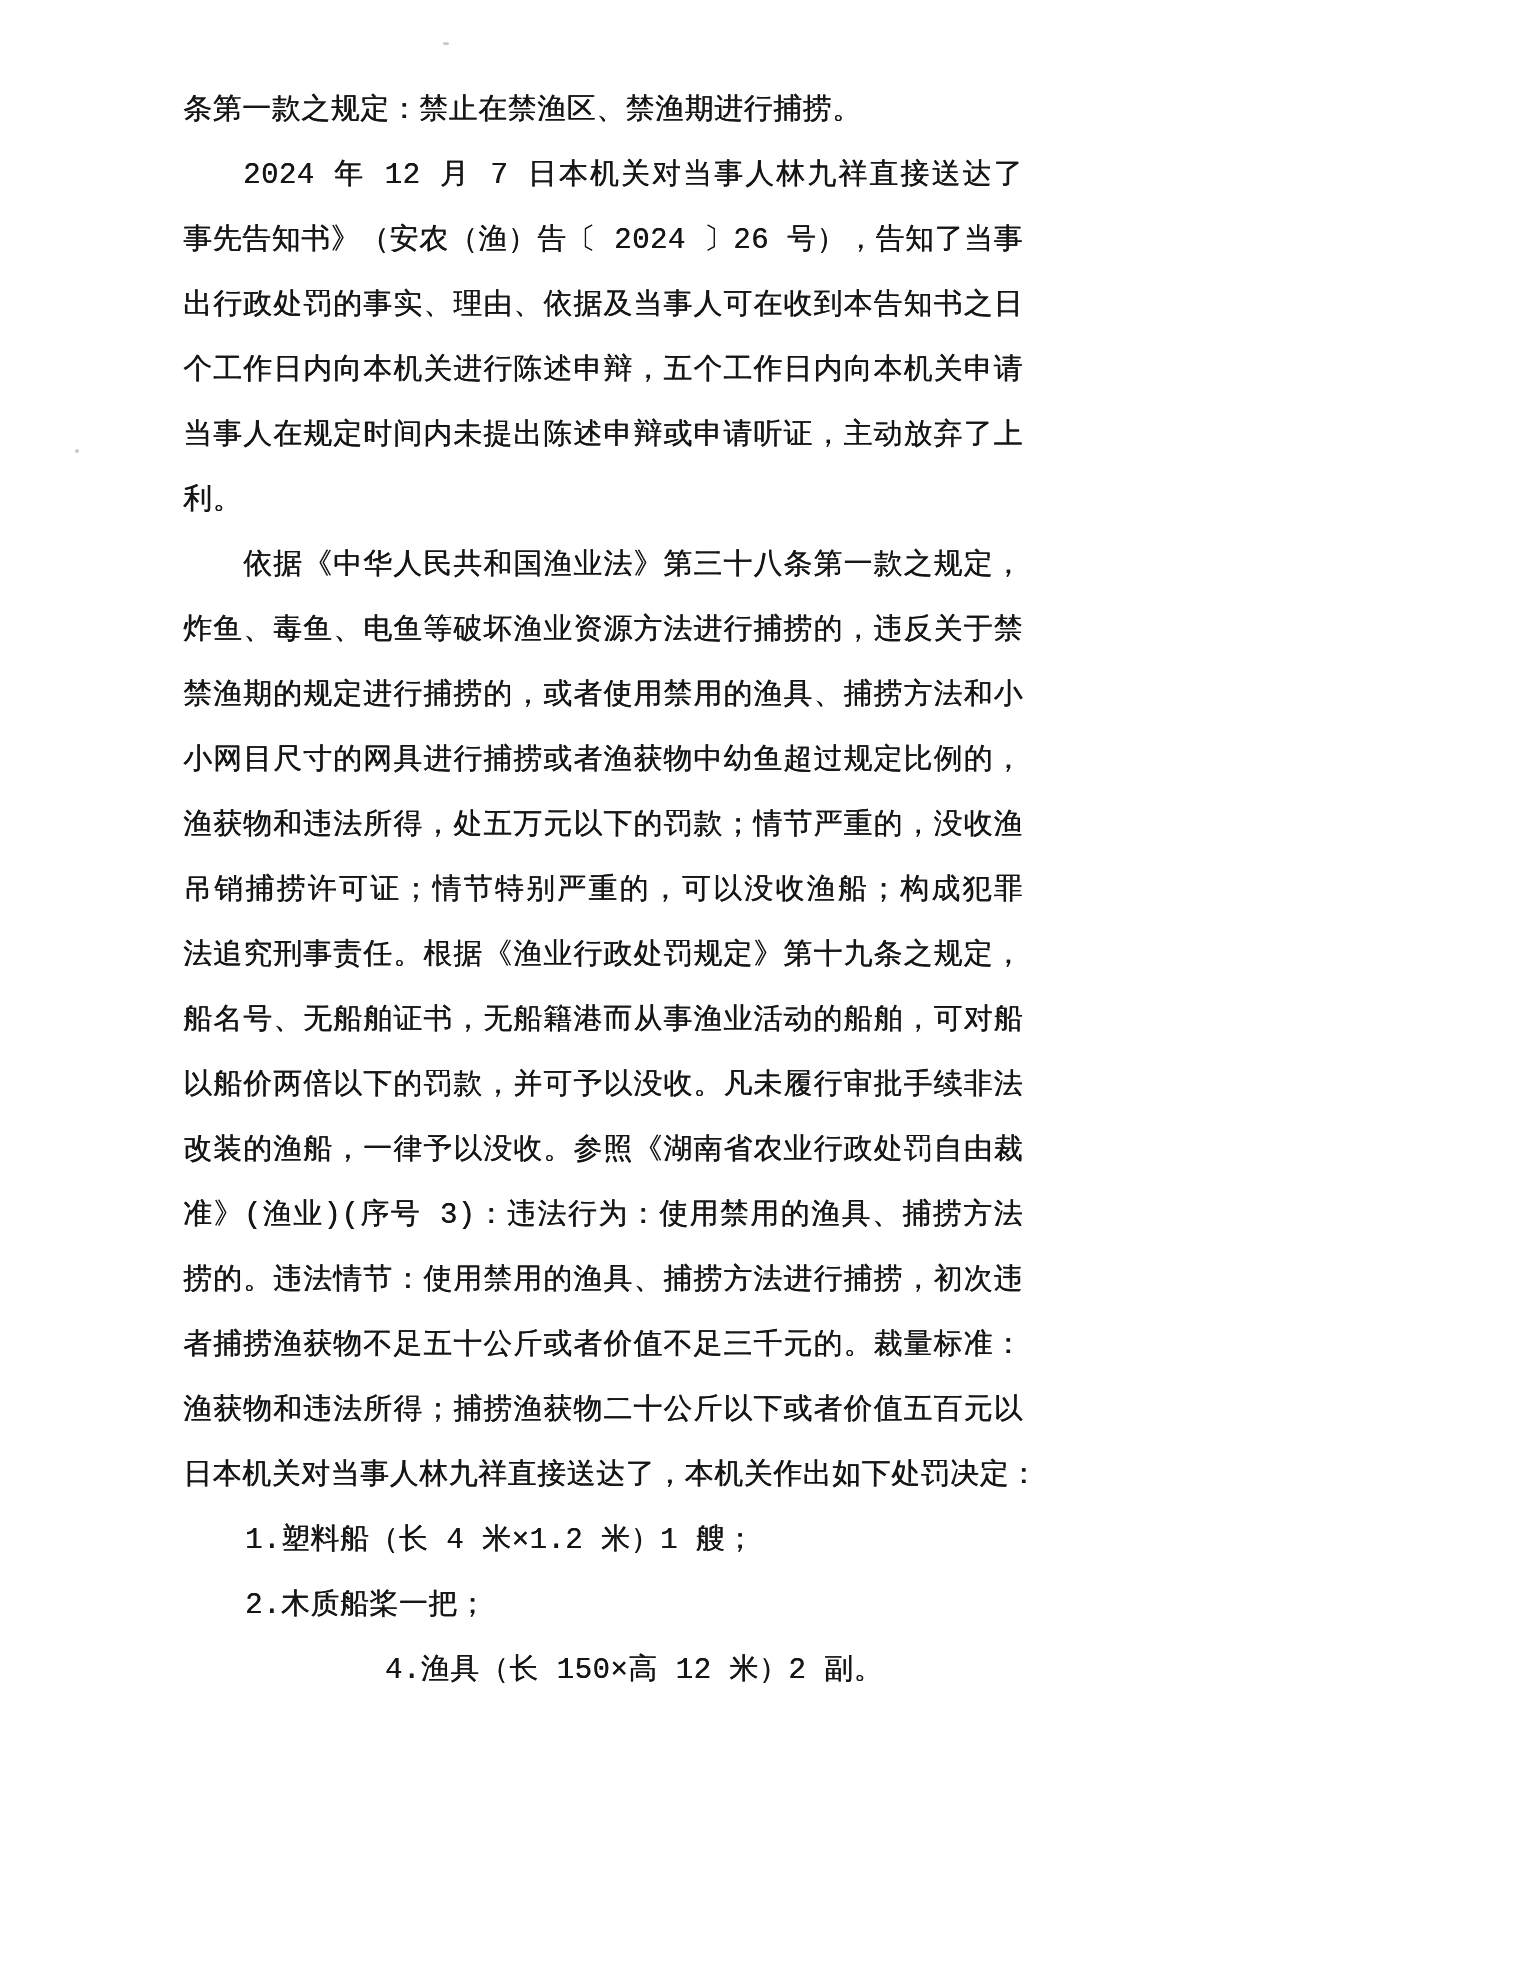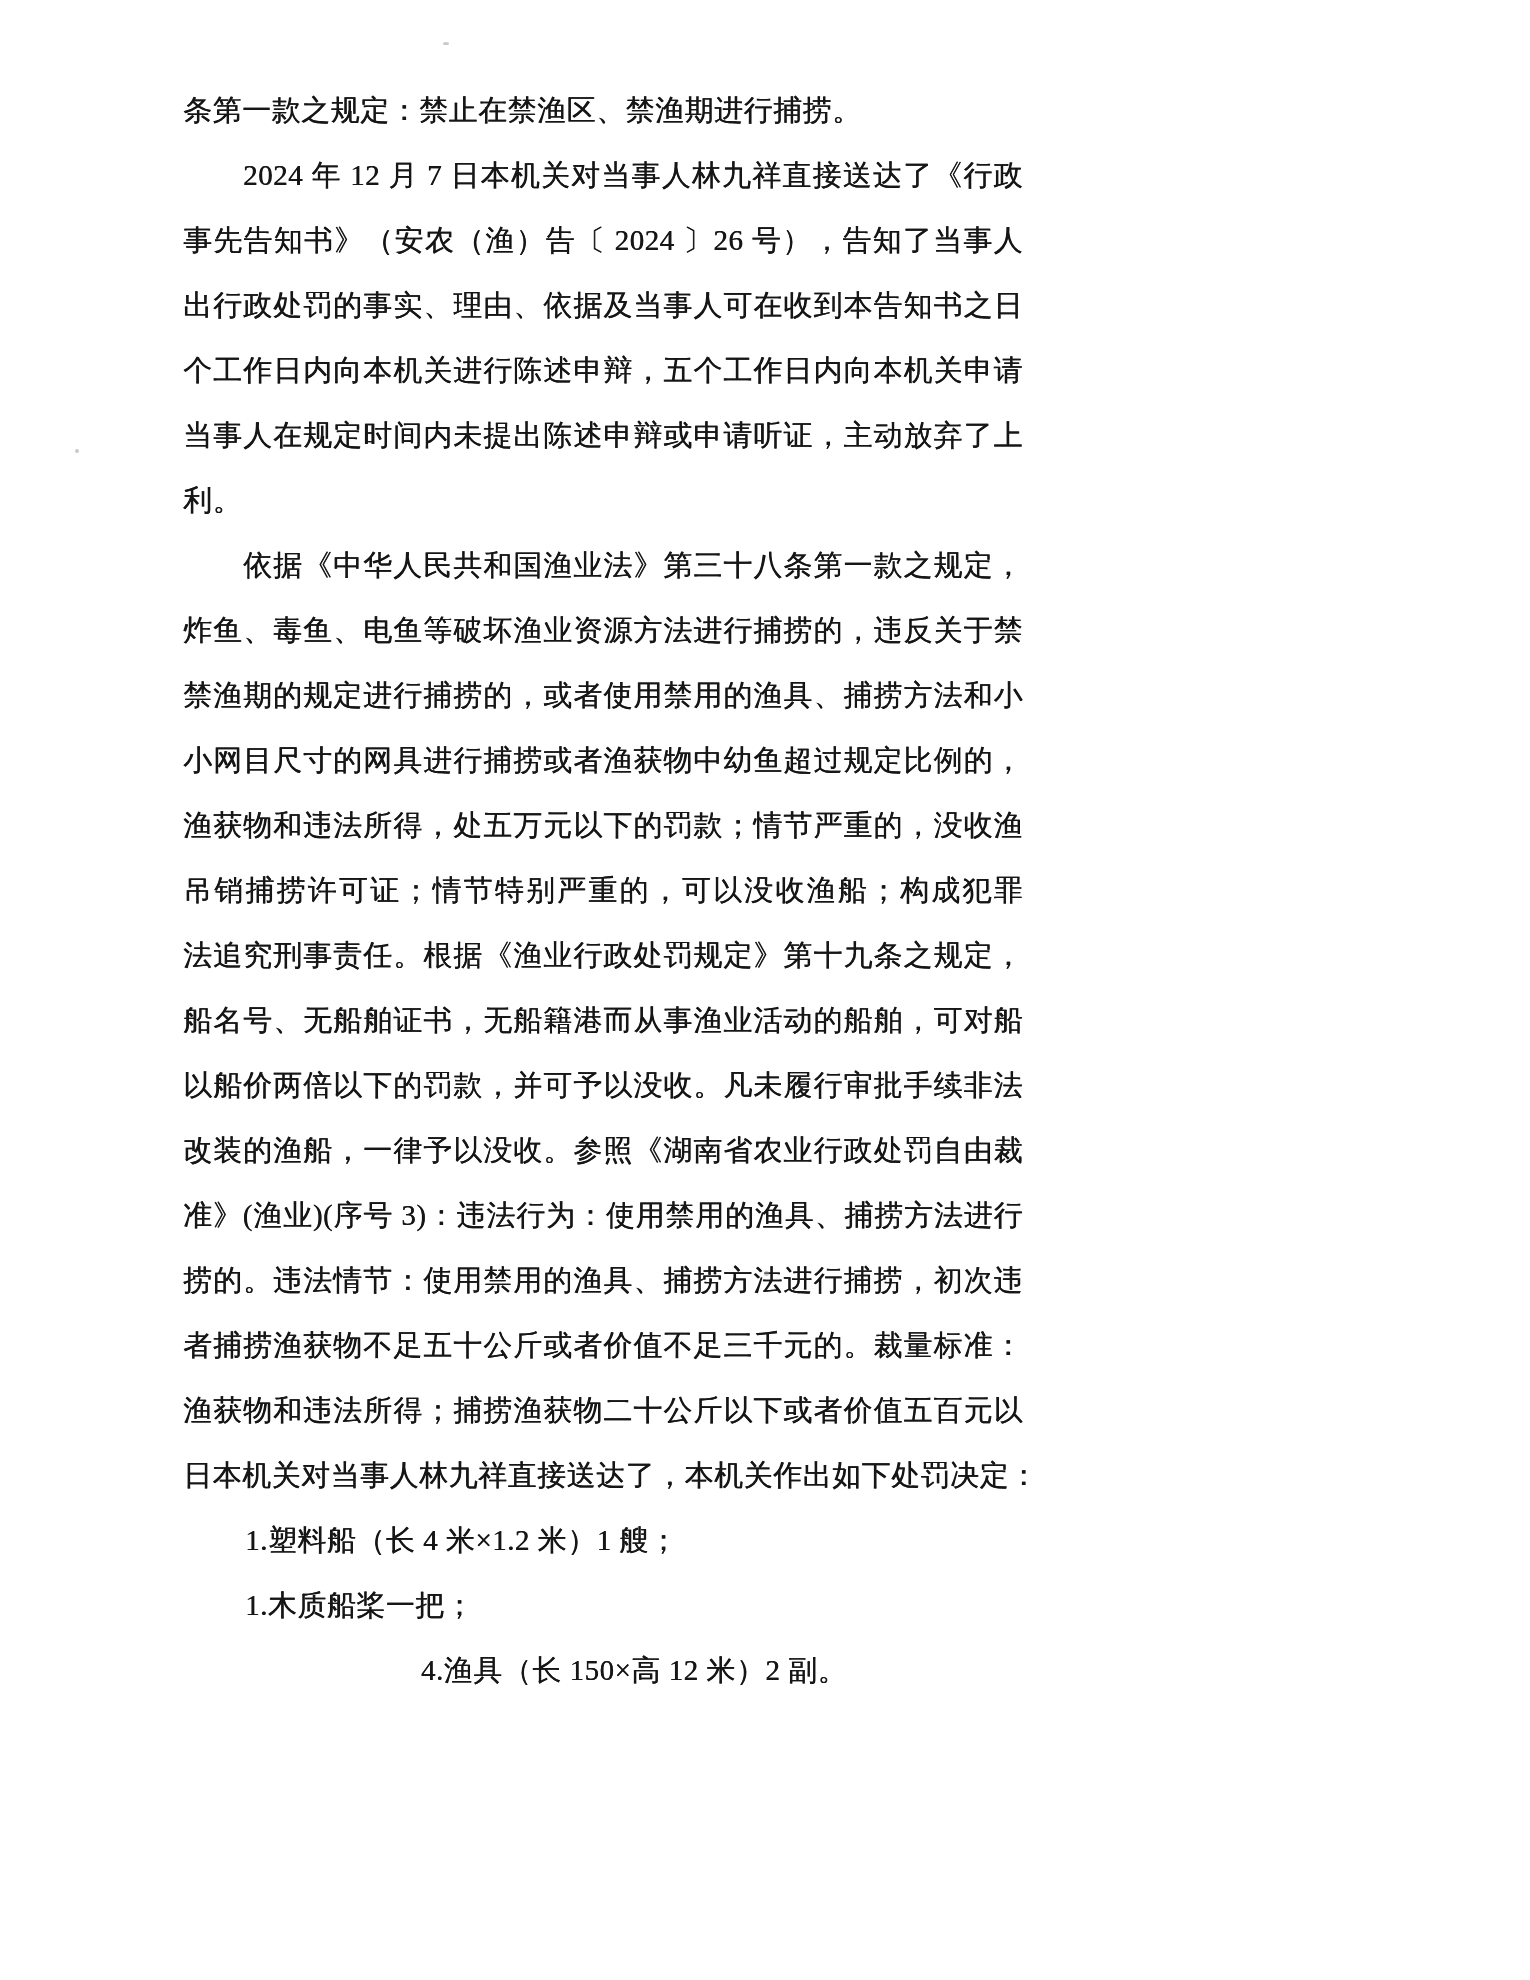--- a/index.html
+++ b/index.html
@@ -7,21 +7,21 @@
     padding: 0;
     background: #e8e8e8;
   }
   .page {
     position: relative;
     width: 1530px;
     height: 1980px;
     margin: 0 auto;
     background: #ffffff;
     overflow: hidden;
-    font-family: Liberation Serif, serif;
+    font-family: Liberation Mono, monospace;
   }
   .text-block {
     position: absolute;
     left: 183px;
     top: 78px;
     width: 840px;
     color: #161616;
   }
   .line {
     height: 65px;
@@ -66,19 +66,19 @@
       <div class="line justify">法追究刑事责任。根据《渔业行政处罚规定》第十九条之规定，凡无</div>
       <div class="line justify">船名号、无船舶证书，无船籍港而从事渔业活动的船舶，可对船主处</div>
       <div class="line justify">以船价两倍以下的罚款，并可予以没收。凡未履行审批手续非法建造、</div>
       <div class="line justify">改装的渔船，一律予以没收。参照《湖南省农业行政处罚自由裁量基</div>
       <div class="line justify">准》(渔业)(序号 3)：违法行为：使用禁用的渔具、捕捞方法进行捕</div>
       <div class="line justify">捞的。违法情节：使用禁用的渔具、捕捞方法进行捕捞，初次违法或</div>
       <div class="line justify">者捕捞渔获物不足五十公斤或者价值不足三千元的。裁量标准：没收</div>
       <div class="line justify">渔获物和违法所得；捕捞渔获物二十公斤以下或者价值五百元以下的，</div>
       <div class="line">日本机关对当事人林九祥直接送达了，本机关作出如下处罚决定：</div>
       <div class="line" style="padding-left: 62px;">1.塑料船（长 4 米×1.2 米）1 艘；</div>
-      <div class="line" style="padding-left: 62px;">1.木质船桨一把；</div>
+      <div class="line" style="padding-left: 62px;">2.木质船桨一把；</div>
       <div class="line" style="padding-left: 62px; text-align: center;">4.渔具（长 150×高 12 米）2 副。</div>
     </div>
 <div class="speck" style="left: 443px; top: 42px; width: 6px; height: 3px;"></div>
     <div class="speck" style="left: 75px; top: 449px; width: 4px; height: 4px;"></div>
     <div class="speck" style="left: 764px; top: 1271px; width: 5px; height: 5px;"></div>
   </div>
 
 </body></html>

